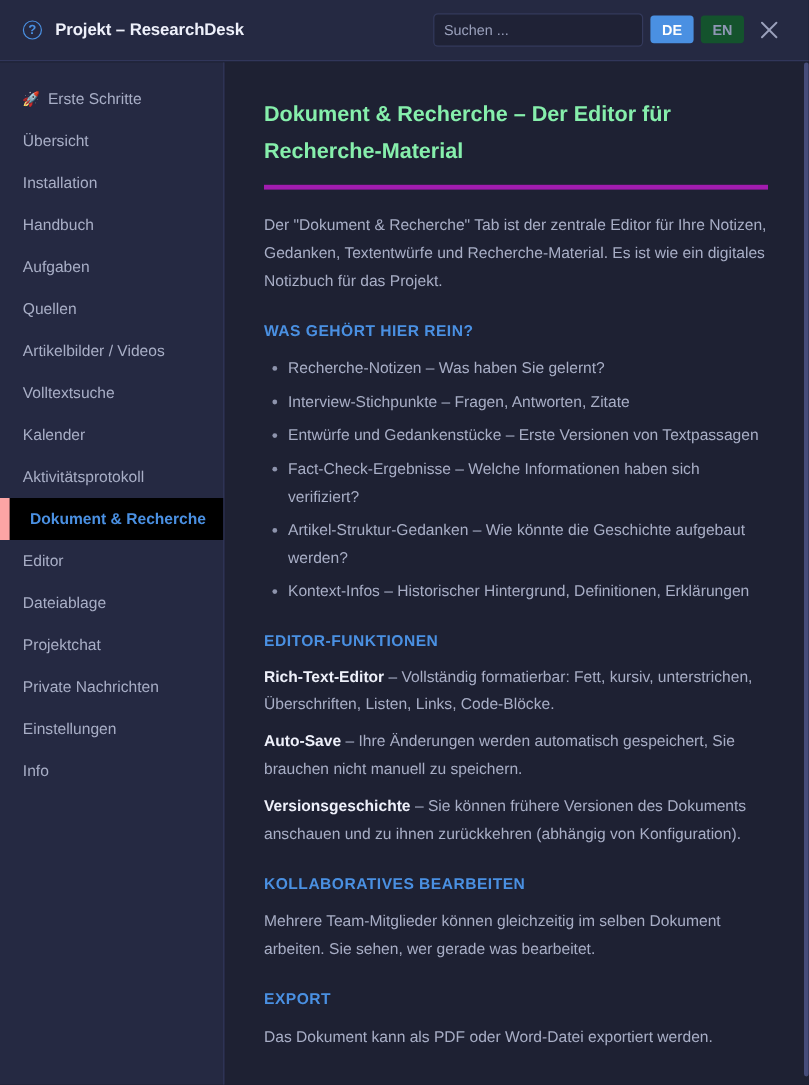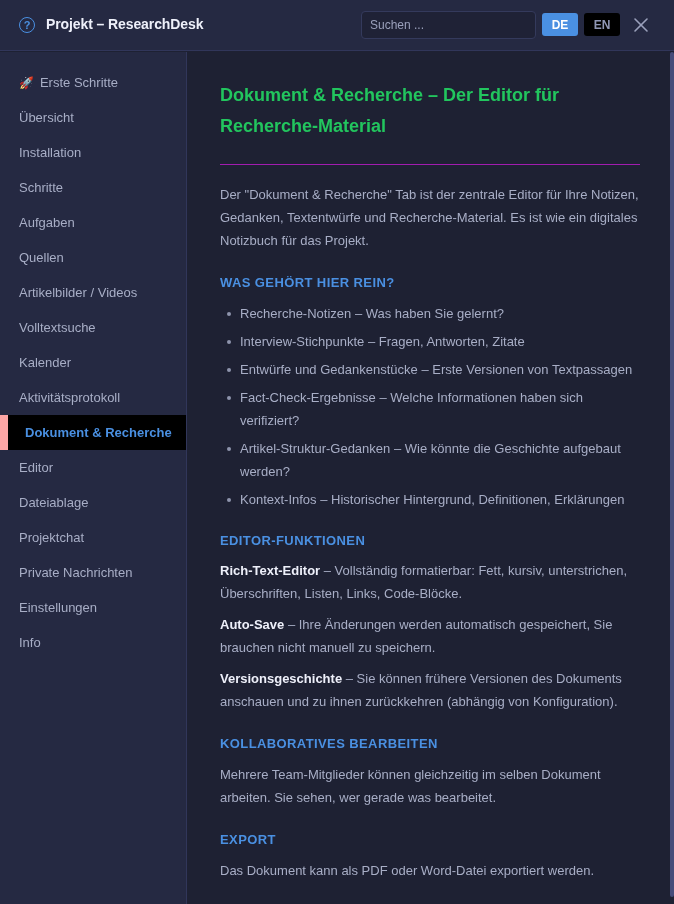--- a/index.html
+++ b/index.html
@@ -54,21 +54,21 @@
       position: absolute; top: 13px;
       width: 36px; height: 23px;
       border-radius: 3px;
       border: none;
       font-size: 12px; font-weight: bold;
       display: flex; align-items: center; justify-content: center;
       font-family: "Liberation Sans", sans-serif;
       cursor: pointer;
     }
     .lang-de { left: 542px; background: #4a90e2; color: #ffffff; text-align: right; }
-    .lang-en { left: 584px; background: #000000; color: #9097b5; }
+    .lang-en { left: 584px; background: #14532d; color: #9097b5; }
     .close-btn {
       position: absolute; left: 631px; top: 15px;
       width: 20px; height: 20px;
       cursor: pointer;
     }
     .close-btn svg { display: block; }
 
     
     .sidebar {
       position: absolute; left: 0; top: 52px;
@@ -100,25 +100,25 @@
       position: absolute; left: 188px; top: 52px;
       width: 486px; height: 852px;
       background: #1e2133;
       overflow: hidden;
     }
     .content {
       position: absolute; left: 32px; top: 28px;
       width: 420px;
     }
     .page-title {
-      color: #22c55e;
+      color: #86efac;
       font-size: 18px; font-weight: bold;
       line-height: 31px;
-      padding-bottom: 22px;
-      border-bottom: 1px solid #a21caf;
+      padding-bottom: 12px;
+      border-bottom: 4px solid #a21caf;
     }
     .intro {
       margin-top: 18px;
       color: #a8aec6;
       font-size: 13px;
       line-height: 23px;
     }
     .section-heading {
       color: #4a90e2;
       font-size: 13px; font-weight: bold;
@@ -196,21 +196,21 @@
       <span class="rocket-icon">🚀</span>
       <span class="nav-label" style="margin-left:0">Erste Schritte</span>
     </div>
     <div class="nav-item">
       <span class="nav-label">Übersicht</span>
     </div>
     <div class="nav-item">
       <span class="nav-label">Installation</span>
     </div>
     <div class="nav-item">
-      <span class="nav-label">Schritte</span>
+      <span class="nav-label">Handbuch</span>
     </div>
     <div class="nav-item">
       <span class="nav-label">Aufgaben</span>
     </div>
     <div class="nav-item">
       <span class="nav-label">Quellen</span>
     </div>
     <div class="nav-item">
       <span class="nav-label">Artikelbilder / Videos</span>
     </div>

